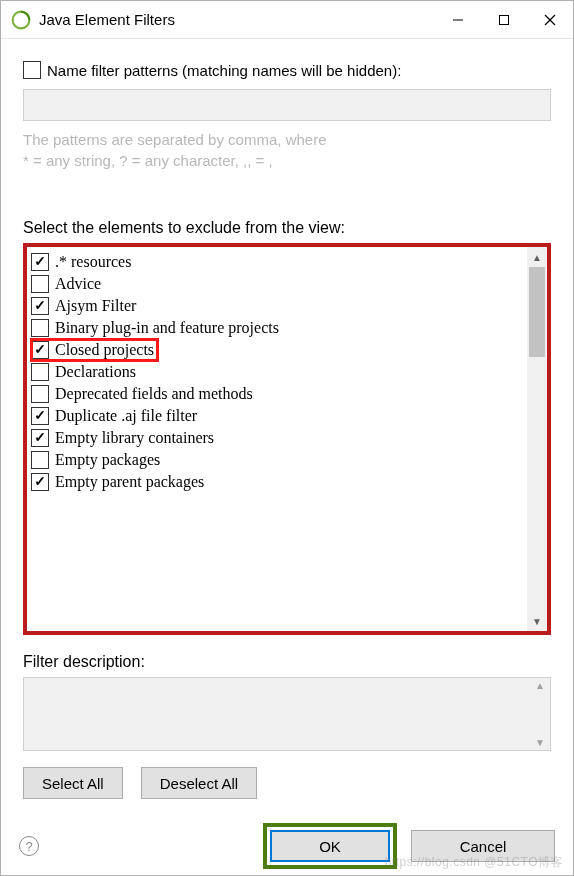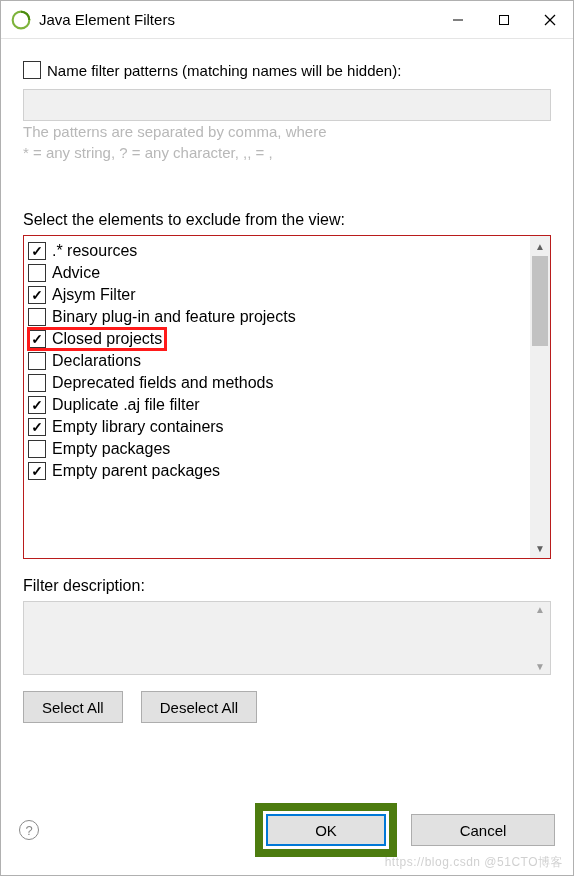--- a/index.html
+++ b/index.html
@@ -73,31 +73,33 @@
   .pattern-input {
     width: 100%;
     height: 32px;
     background: #f0f0f0;
     border: 1px solid #d0d0d0;
     margin-top: 10px;
   }
   .hint {
     color: #b8b8b8;
     font-size: 15px;
+    margin-top: 8px;
     line-height: 1.4;
   }
   .section-label {
     margin-top: 48px;
     margin-bottom: 6px;
     font-size: 16px;
   }
   .listbox-wrap {
-    border: 1px solid #b91c1c;
-    height: 324px;
-    display: flex;
+    border: 4px solid #b91c1c;
+    height: 392px;
+    display: flex;
+    font-family: Liberation Serif, serif;
   }
   .listbox {
     flex: 1;
     overflow: hidden;
     padding: 4px 0 4px 4px;
   }
   .list-row {
     display: flex;
     align-items: center;
     padding: 2px 0;
@@ -168,21 +170,21 @@
     border-radius: 50%;
     color: #8a8a8a;
     font-size: 13px;
     display: flex;
     align-items: center;
     justify-content: center;
     cursor: pointer;
   }
   .footer-spacer { flex: 1; }
   .ok-wrap {
-    border: 8px solid #4d7c0f;
+    border: 4px solid #4d7c0f;
     padding: 3px;
     margin-right: 14px;
   }
   .btn.ok {
     width: 120px;
     border: 2px solid #0078d7;
     background: #e1e1e1;
   }
   .btn.cancel { width: 144px; }
   .watermark {

